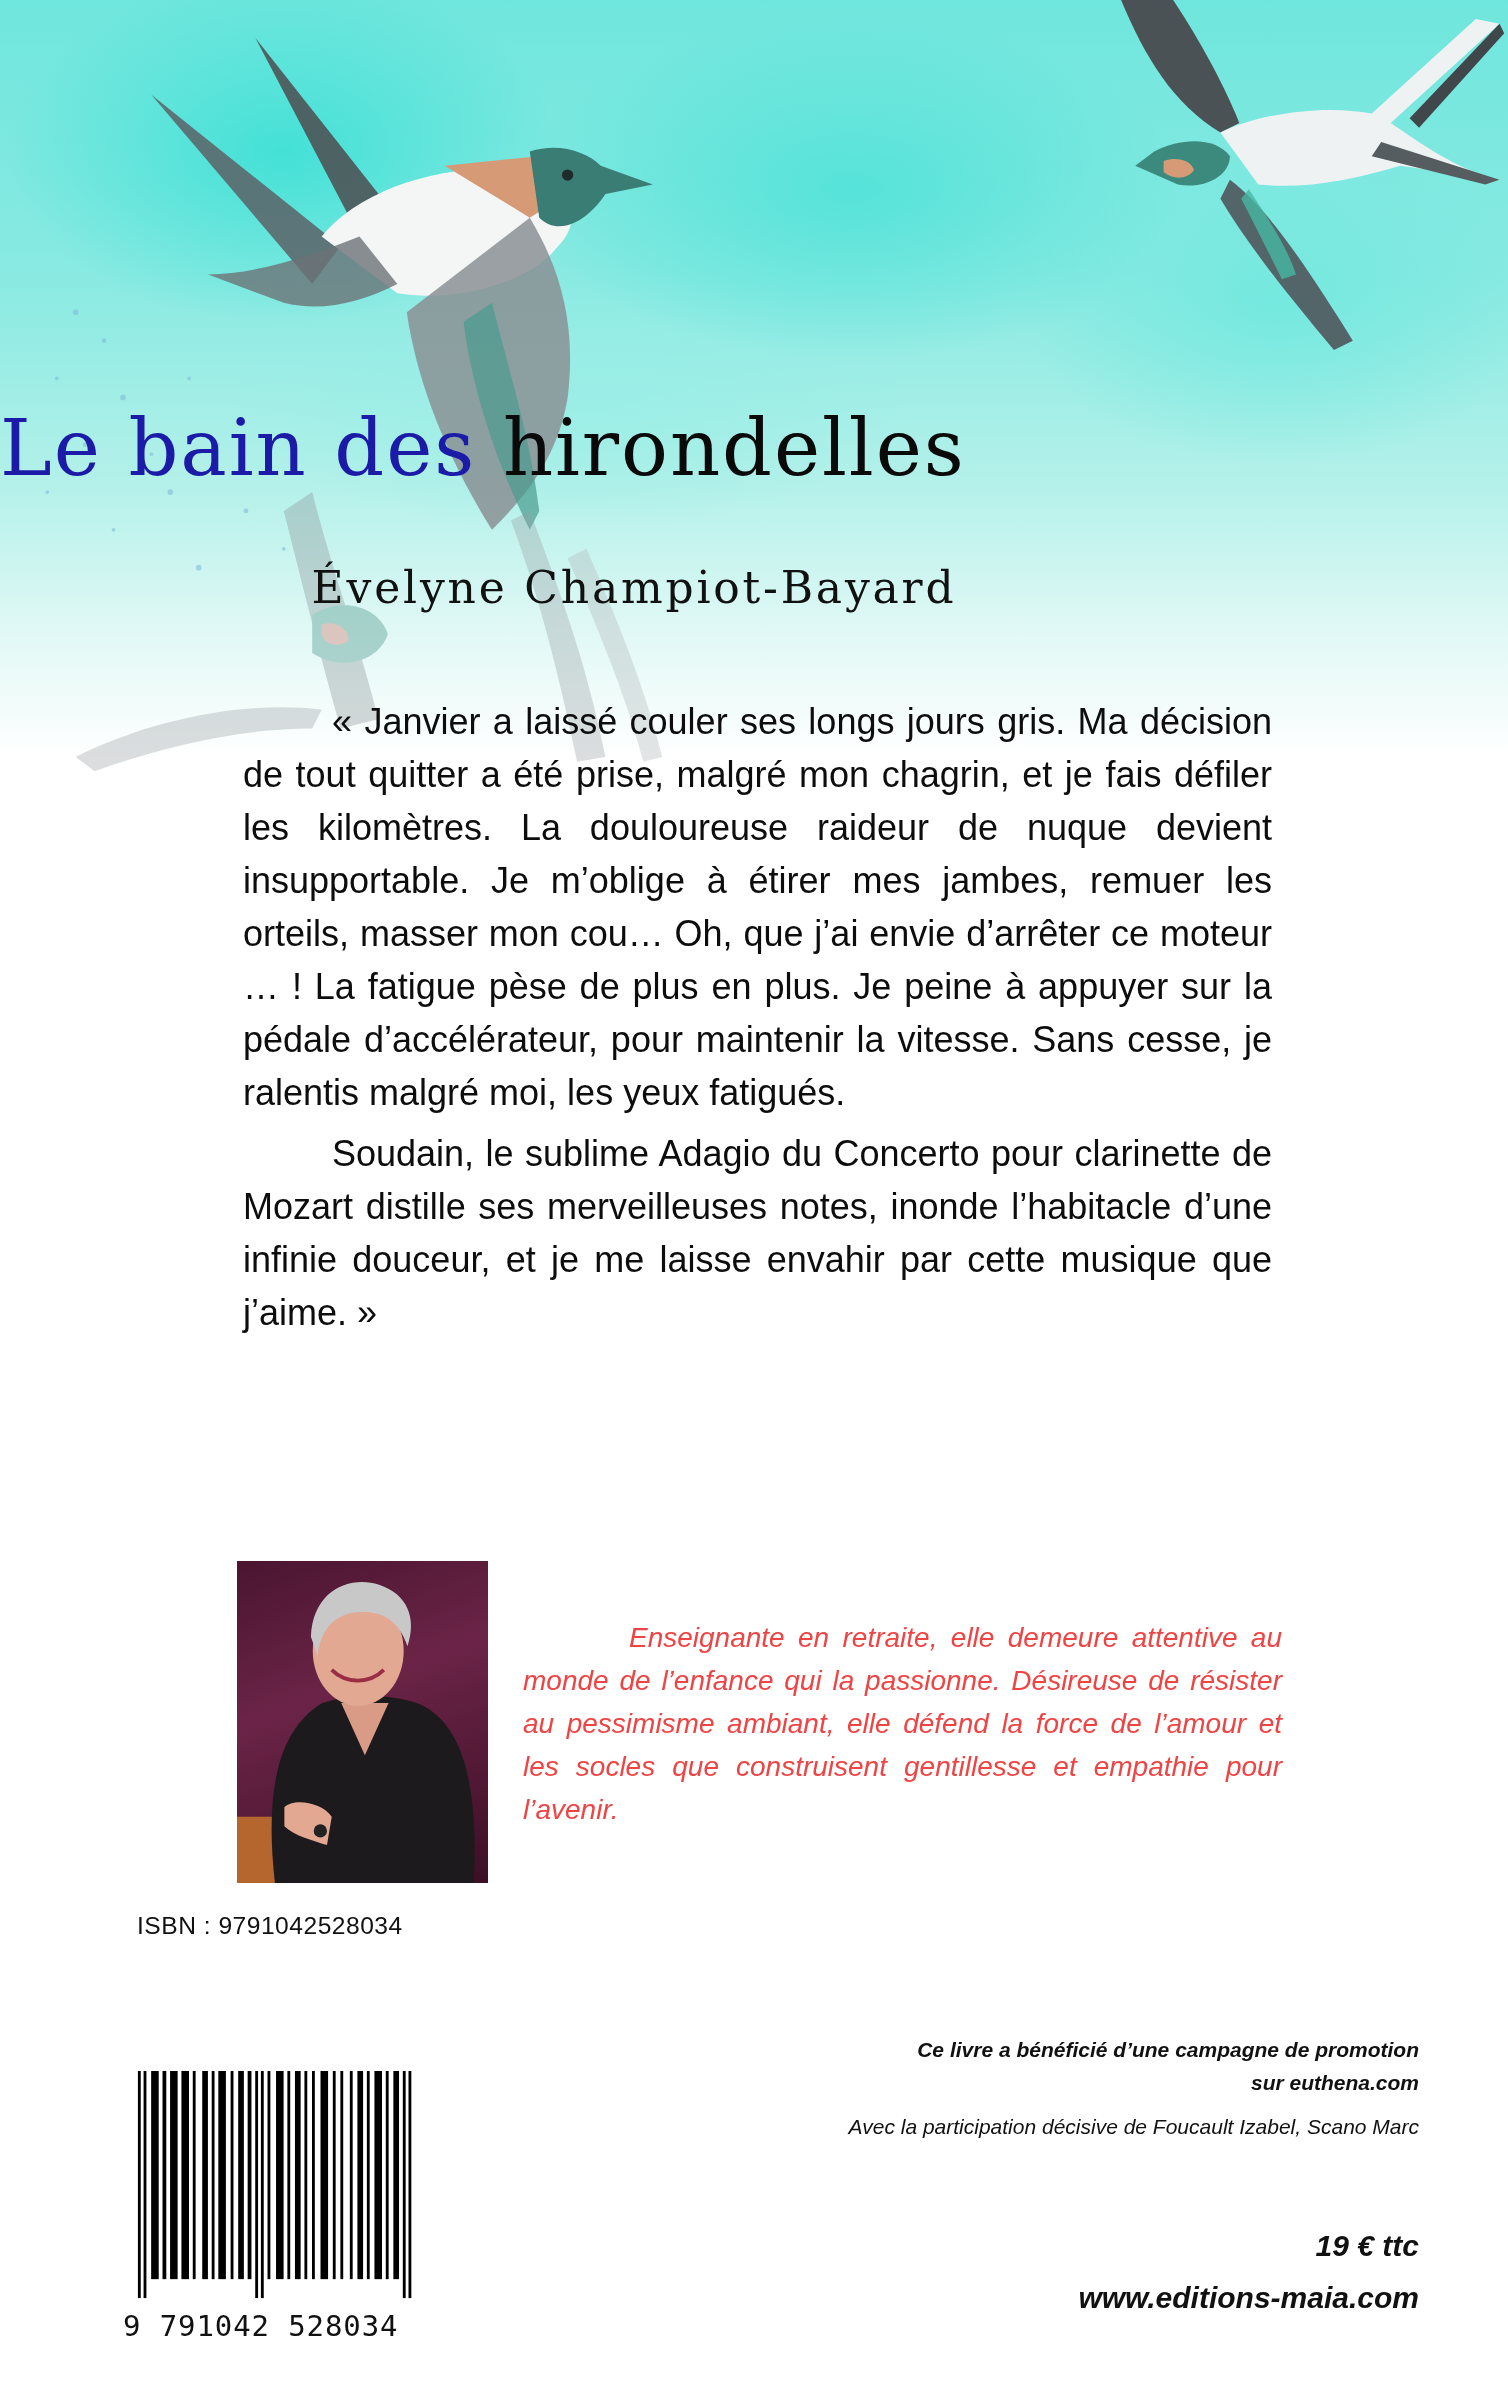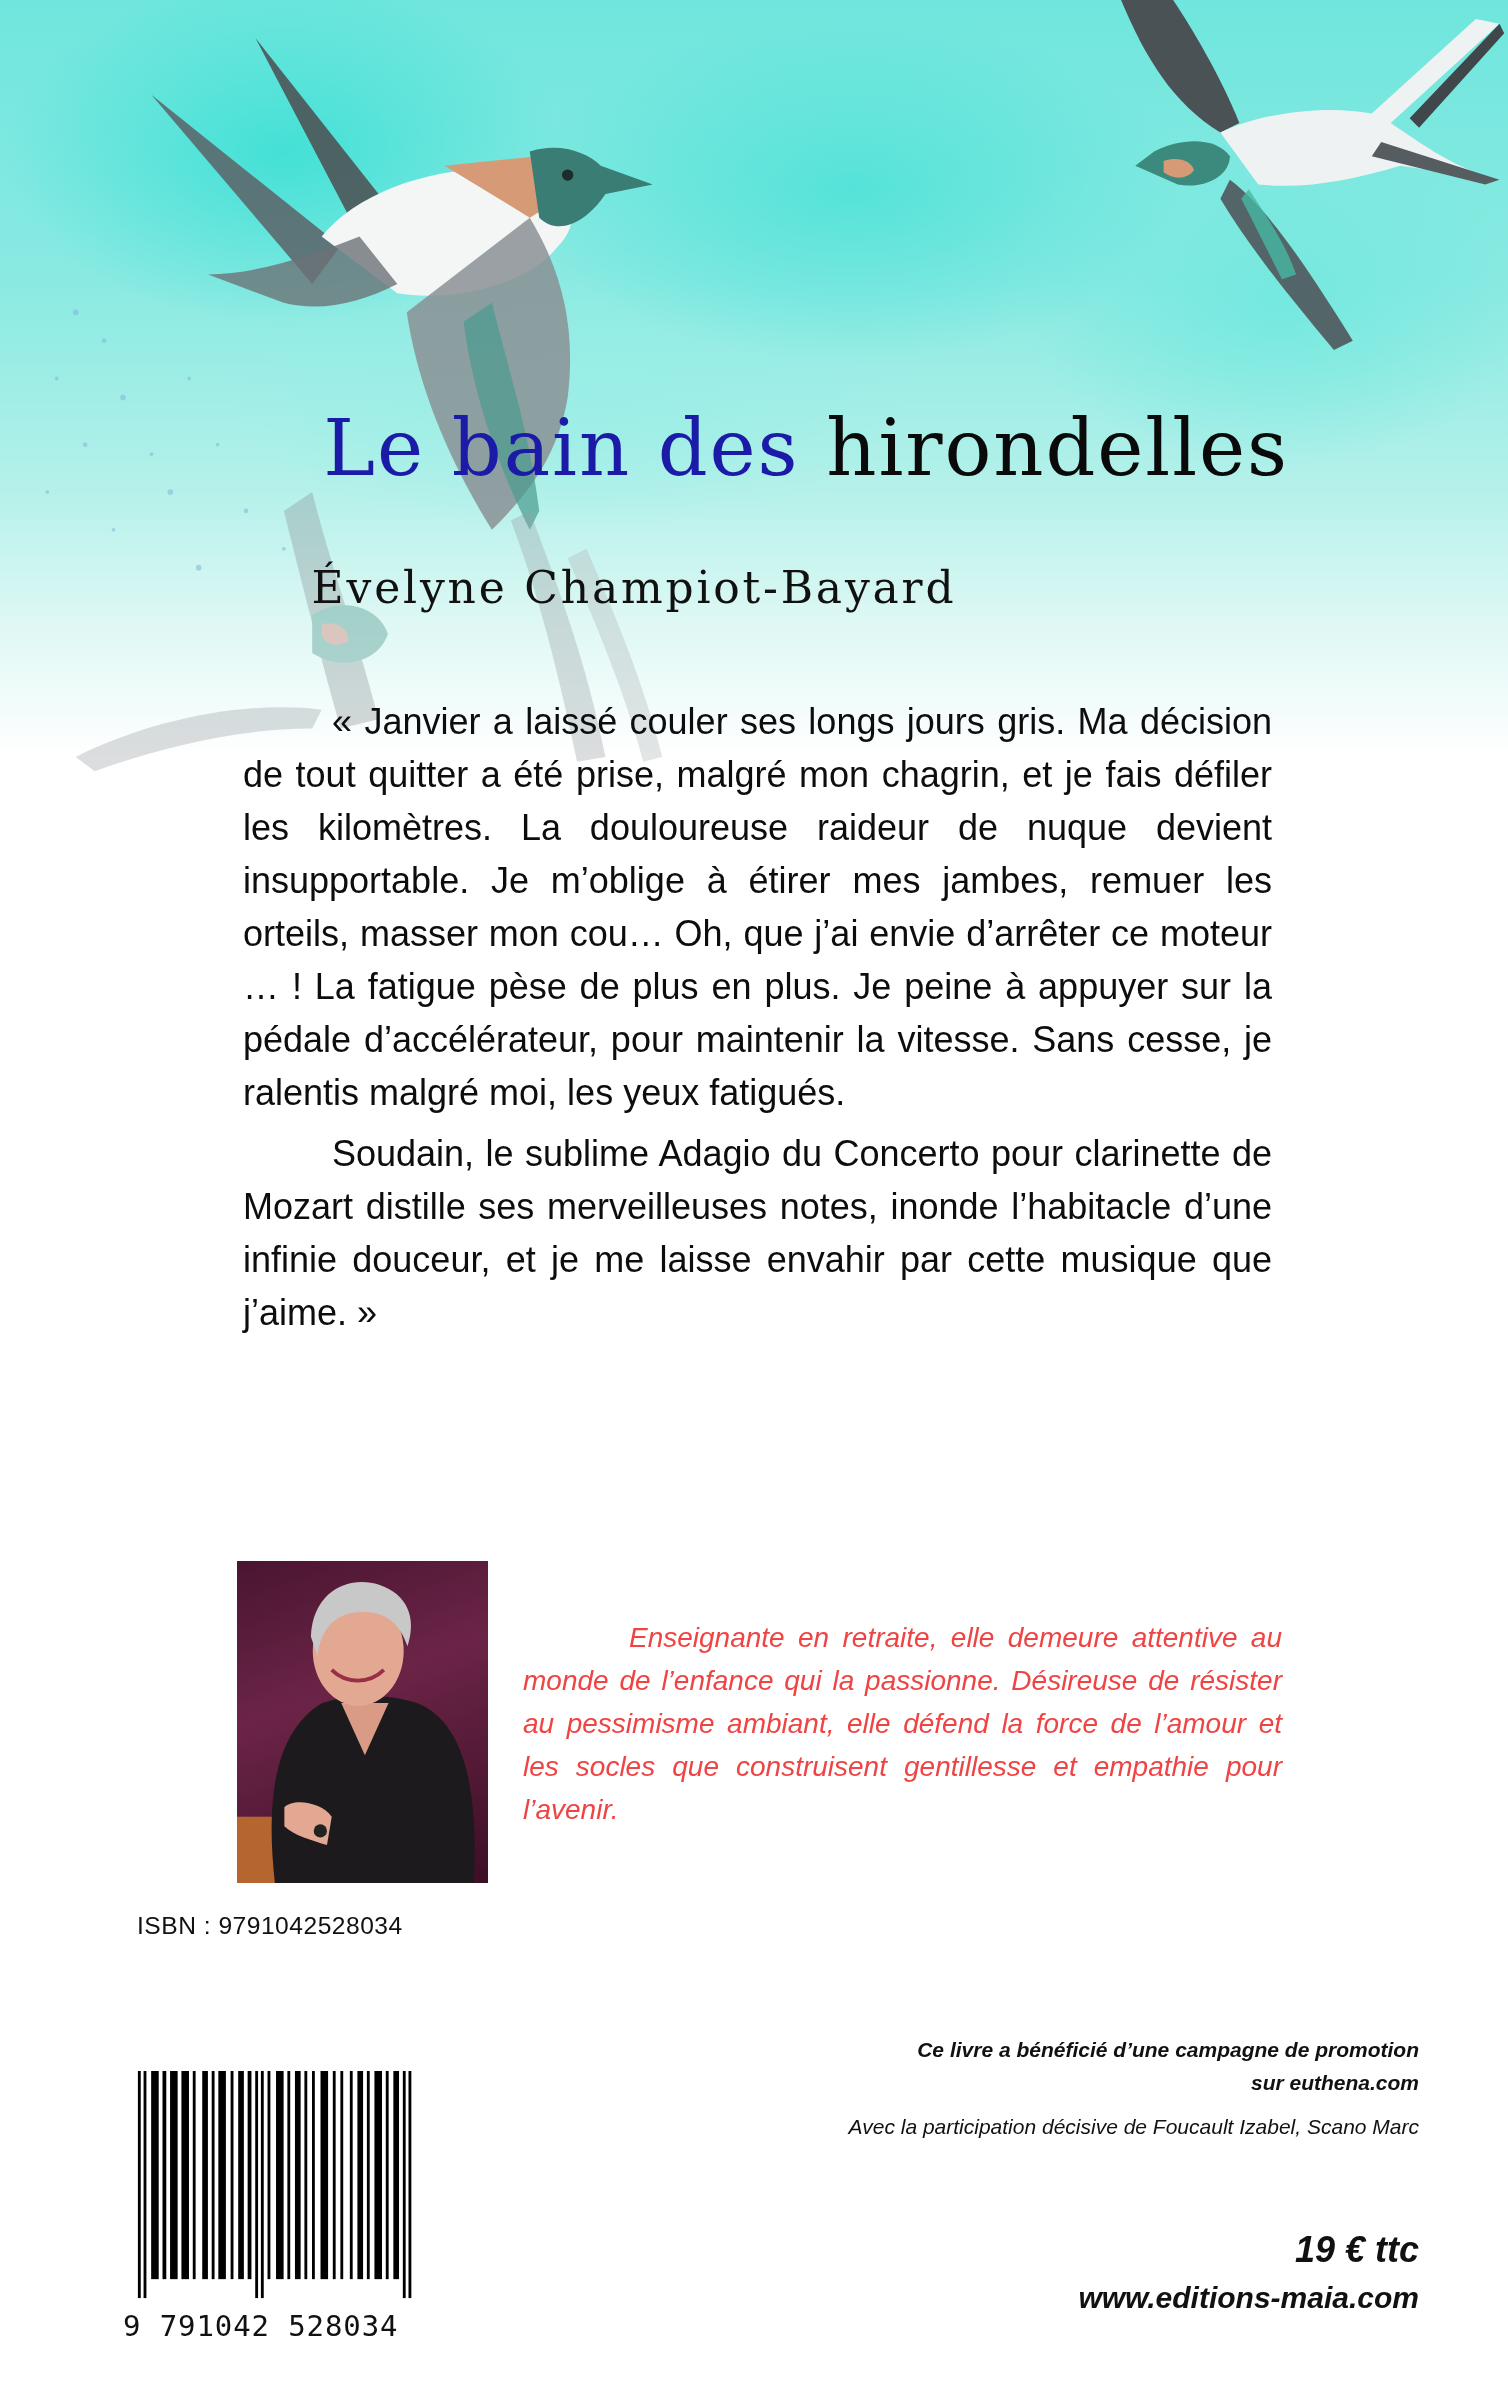--- a/index.html
+++ b/index.html
@@ -7,36 +7,36 @@
     .sky { position: absolute; left: 0; top: 0; width: 1508px; height: 852px;
       background:
         radial-gradient(ellipse 397px 246px at 284px 151px, rgba(64,224,214,0.95), rgba(64,224,214,0) 70%),
         radial-gradient(ellipse 473px 246px at 852px 189px, rgba(80,226,216,0.9), rgba(80,226,216,0) 70%),
         radial-gradient(ellipse 360px 227px at 1278px 303px, rgba(110,232,222,0.8), rgba(110,232,222,0) 72%),
         radial-gradient(ellipse 492px 189px at 568px 397px, rgba(150,238,230,0.7), rgba(150,238,230,0) 70%),
         linear-gradient(to bottom, #6fe6dd 0px, #8aeae2 284px, #b5f1ea 492px, #dff8f5 625px, rgba(255,255,255,0) 757px);
     }
     .birds { position: absolute; left: 0; top: 0; width: 1508px; height: 757px; }
     .ghost { position: absolute; left: 0; top: 492px; width: 1508px; height: 284px; opacity: 0.35; }
-    .title { position: absolute; left: 0; top: 396px; width: 1289px; text-align: right; font-family: "DejaVu Serif", serif; font-size: 78px; letter-spacing: 1.9px; line-height: 104px; }
+    .title { position: absolute; left: 0; top: 396px; width: 1289px; text-align: left; font-family: "DejaVu Serif", serif; font-size: 78px; letter-spacing: 1.9px; line-height: 104px; }
     .title .blue { color: #1b1ba8; }
     .title .black { color: #0a0a0a; }
     .author { position: absolute; left: 0; top: 562px; width: 1268px; text-align: center; font-family: "DejaVu Serif", serif; font-size: 44px; letter-spacing: 2.8px; color: #111; }
     .excerpt { position: absolute; left: 235px; top: 687px; width: 1045px; font-family: "Liberation Sans", sans-serif; font-size: 36px; line-height: 53px; text-align: justify; color: #0d0d0d; }
     .excerpt p { margin: 8px; text-indent: 0; }
     .excerpt p.indent { text-indent: 89px; }
     .photo { position: absolute; left: 237px; top: 1561px; width: 251px; height: 322px; overflow: hidden; background: linear-gradient(160deg, #4a1530 0%, #6b2447 40%, #3c0f25 100%); }
     .bio { position: absolute; left: 523px; top: 1616px; width: 759px; font-family: "Liberation Sans", sans-serif; font-style: italic; font-size: 28px; line-height: 43px; text-align: justify; color: #ef4444; }
     .bio span { display: block; text-indent: 106px; }
     .isbn-label { position: absolute; left: 137px; top: 1912px; font-family: "Liberation Sans", sans-serif; font-size: 24.6px; letter-spacing: 0.5px; color: #111; }
     .barcode { position: absolute; left: 134px; top: 2071px; width: 303px; height: 246px; }
     .barcode-digits { position: absolute; left: 123px; top: 2279px; font-family: "DejaVu Sans Mono", monospace; font-size: 29px; letter-spacing: 0.9px; color: #111; background: transparent; margin-top: 30px; }
     .promo { position: absolute; right: 89px; top: 2033px; width: 719px; text-align: right; font-family: "Liberation Sans", sans-serif; font-style: italic; font-weight: bold; font-size: 21px; line-height: 33px; color: #111; }
     .thanks { position: absolute; right: 89px; top: 2115px; width: 852px; text-align: right; font-family: "Liberation Sans", sans-serif; font-style: italic; font-size: 21px; color: #111; }
-    .price { position: absolute; right: 89px; top: 2229px; text-align: left; font-family: "Liberation Sans", sans-serif; font-style: italic; font-weight: bold; font-size: 36px; color: #111; }
+    .price { position: absolute; right: 89px; top: 2229px; text-align: left; font-family: "Liberation Sans", sans-serif; font-style: italic; font-weight: bold; font-size: 30px; color: #111; }
     .site { position: absolute; right: 89px; top: 2281px; text-align: right; font-family: "Liberation Sans", sans-serif; font-style: italic; font-weight: bold; font-size: 30px; color: #111; }
   </style>
 </head>
 <body>
 
 <div class="sky"></div>
 
 <svg class="birds" viewBox="0 0 1594 800" xmlns="http://www.w3.org/2000/svg">
 
   <g>

